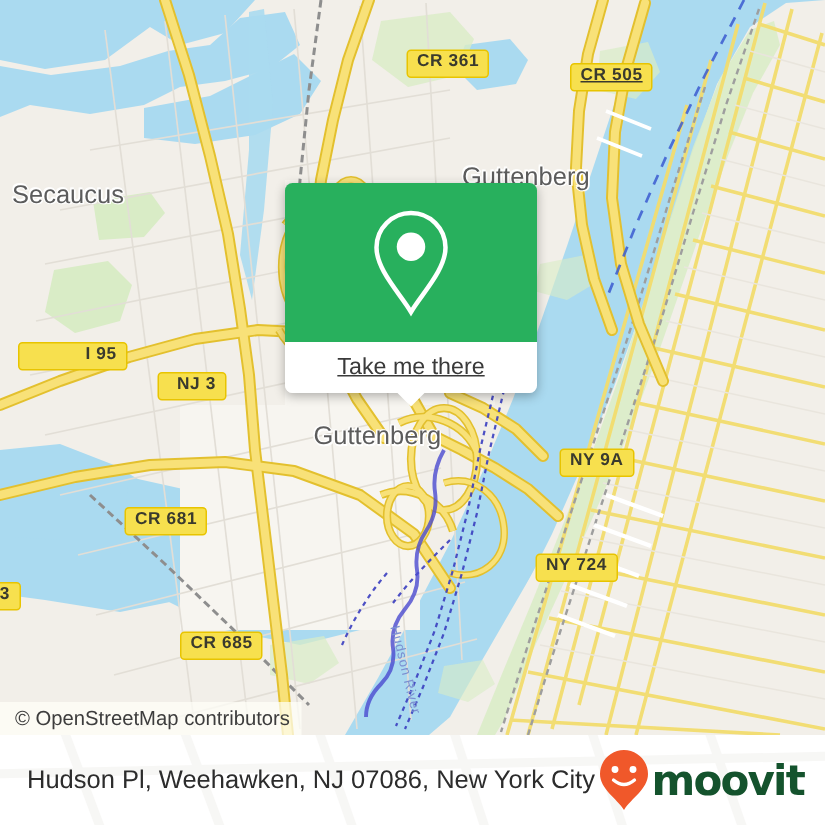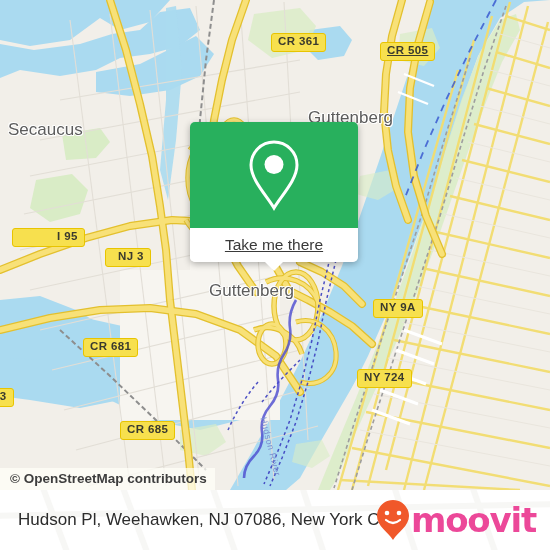--- a/index.html
+++ b/index.html
@@ -56,21 +56,20 @@
   
   #attribution {
     position:absolute;
     left:0; bottom:0;
     background:rgba(255,255,248,.72);
     color:#3d3d3d;
     font-size:13.5px;
     padding:3px 8px 4px 10px;
     white-space:nowrap;
     font-family:"Liberation Sans", sans-serif;
-    font-weight:bold;
   }
 
   
   #popup-card {
     position:absolute;
     left:190px; top:122px;
     width:168px;
     border-radius:5px;
     box-shadow:0 2px 7px rgba(0,0,0,.30);
     overflow:visible;
@@ -123,22 +122,22 @@
     font-size:17px;
     white-space:nowrap;
     font-family:"Liberation Sans", sans-serif;
   }
   #brand {
     position:absolute; right:14px; top:50%;
     transform:translateY(-50%);
     display:flex; align-items:center;
   }
   #brand-name {
-    color:#ec4899;
-    font-size:34px;
+    color:#14532d;
+    font-size:28px;
     font-weight:bold;
     letter-spacing:-1.2px;
     margin-left:1px;
     font-family:"DejaVu Sans", sans-serif;
   }
 </style>
 </head>
 <body>
 
 <div id="map-area">

